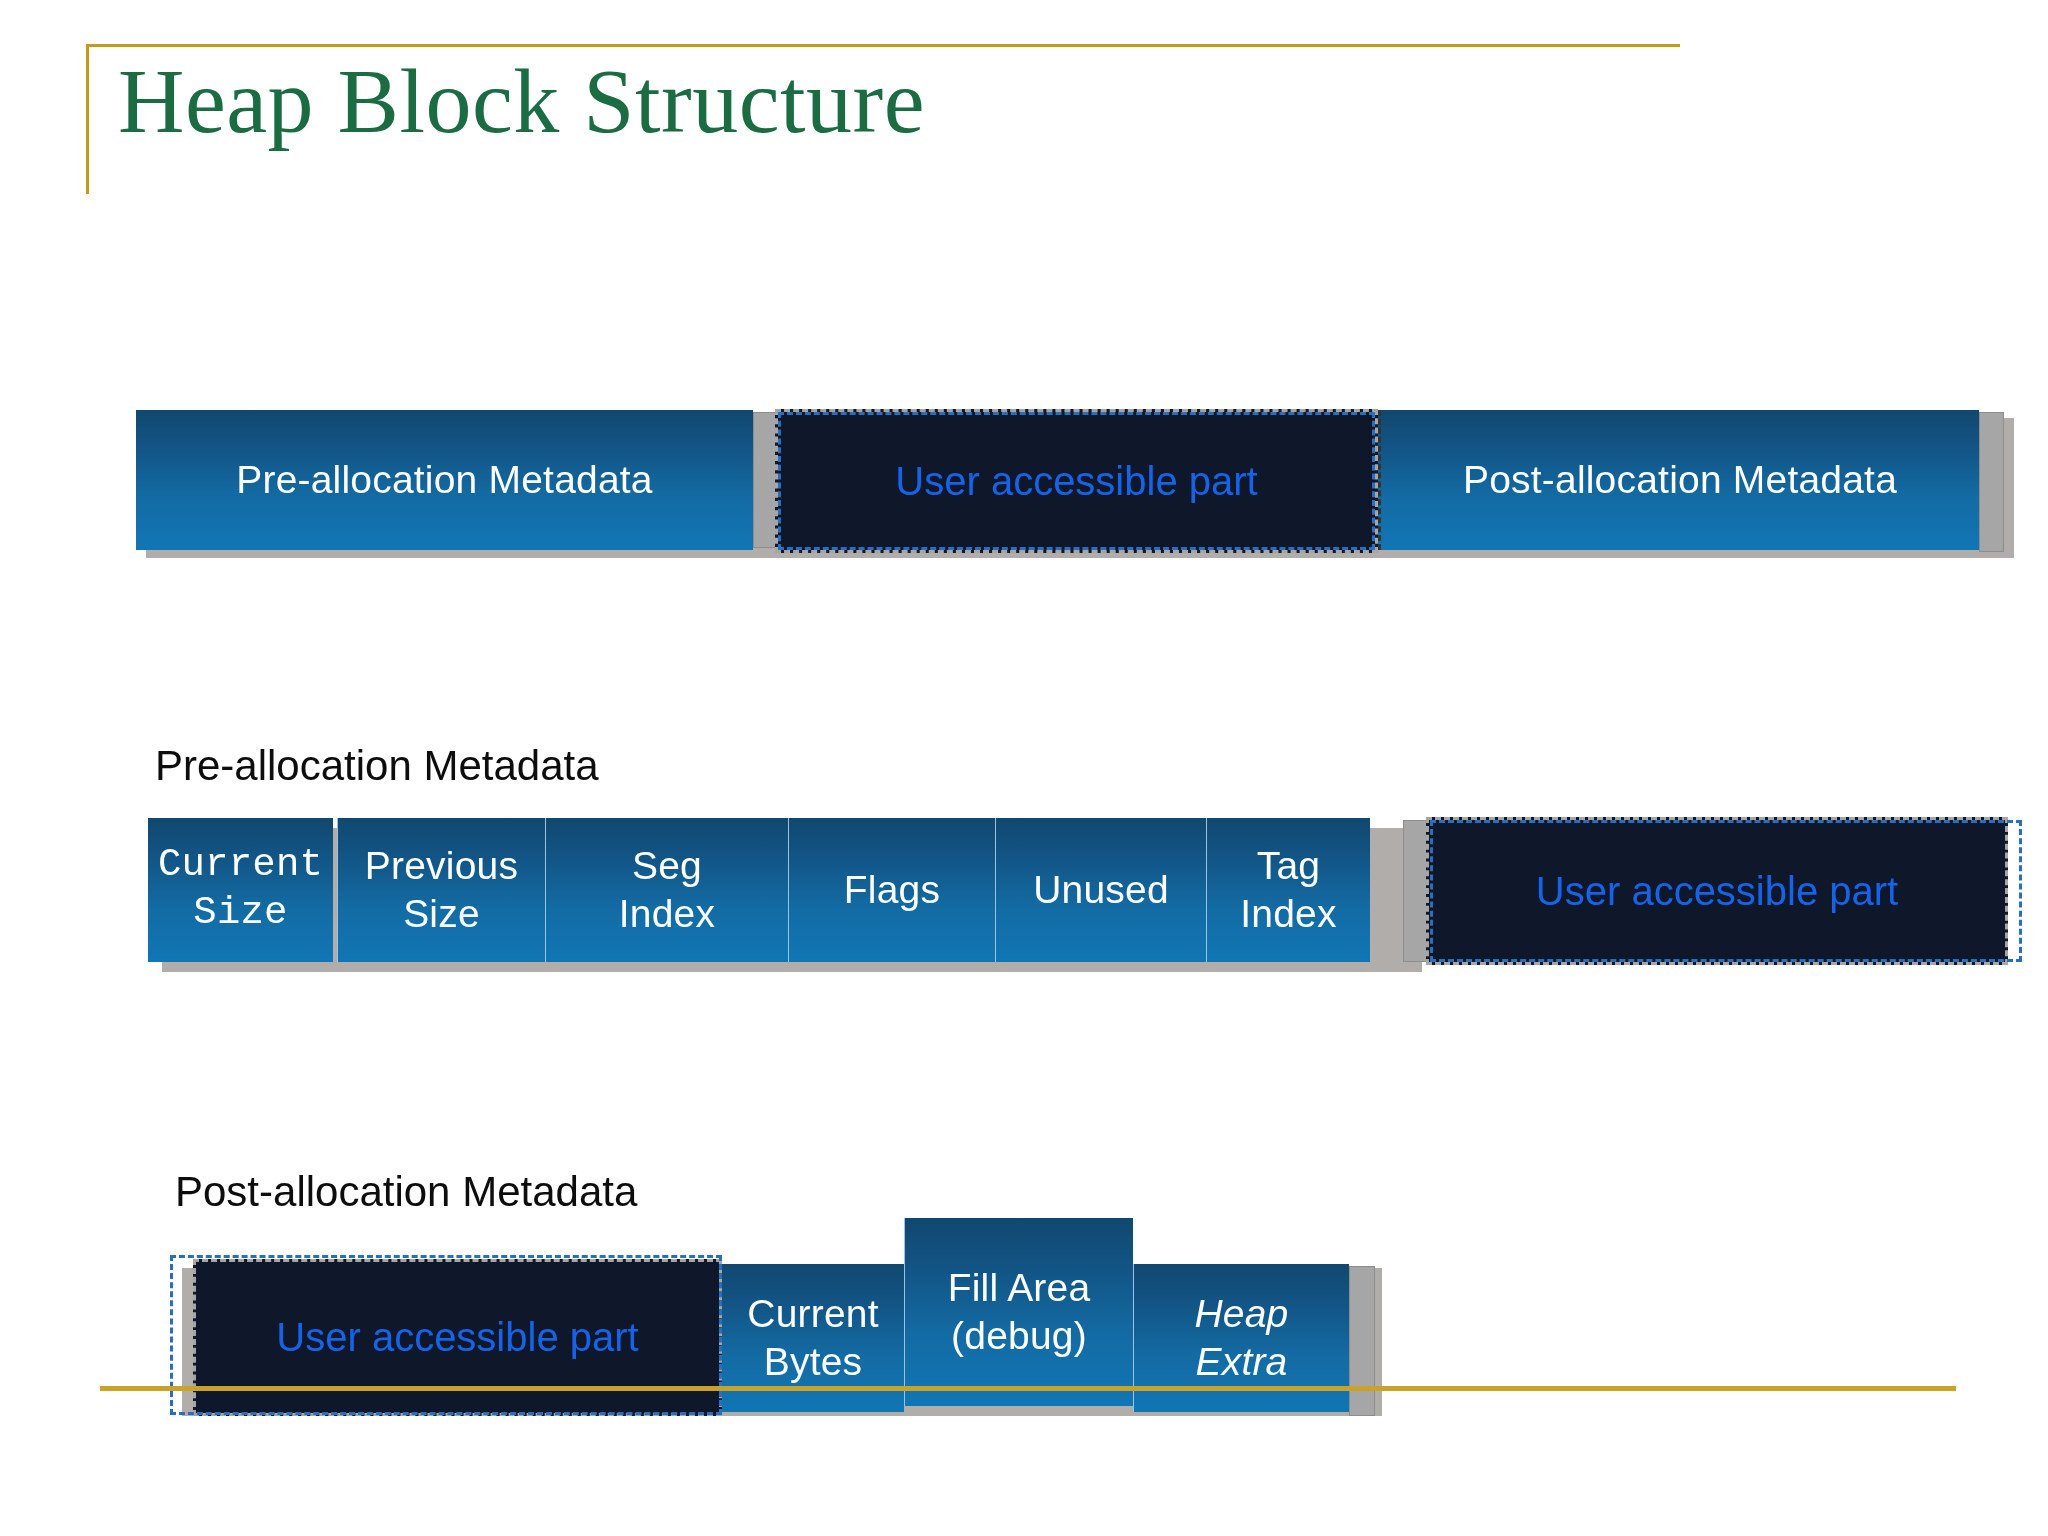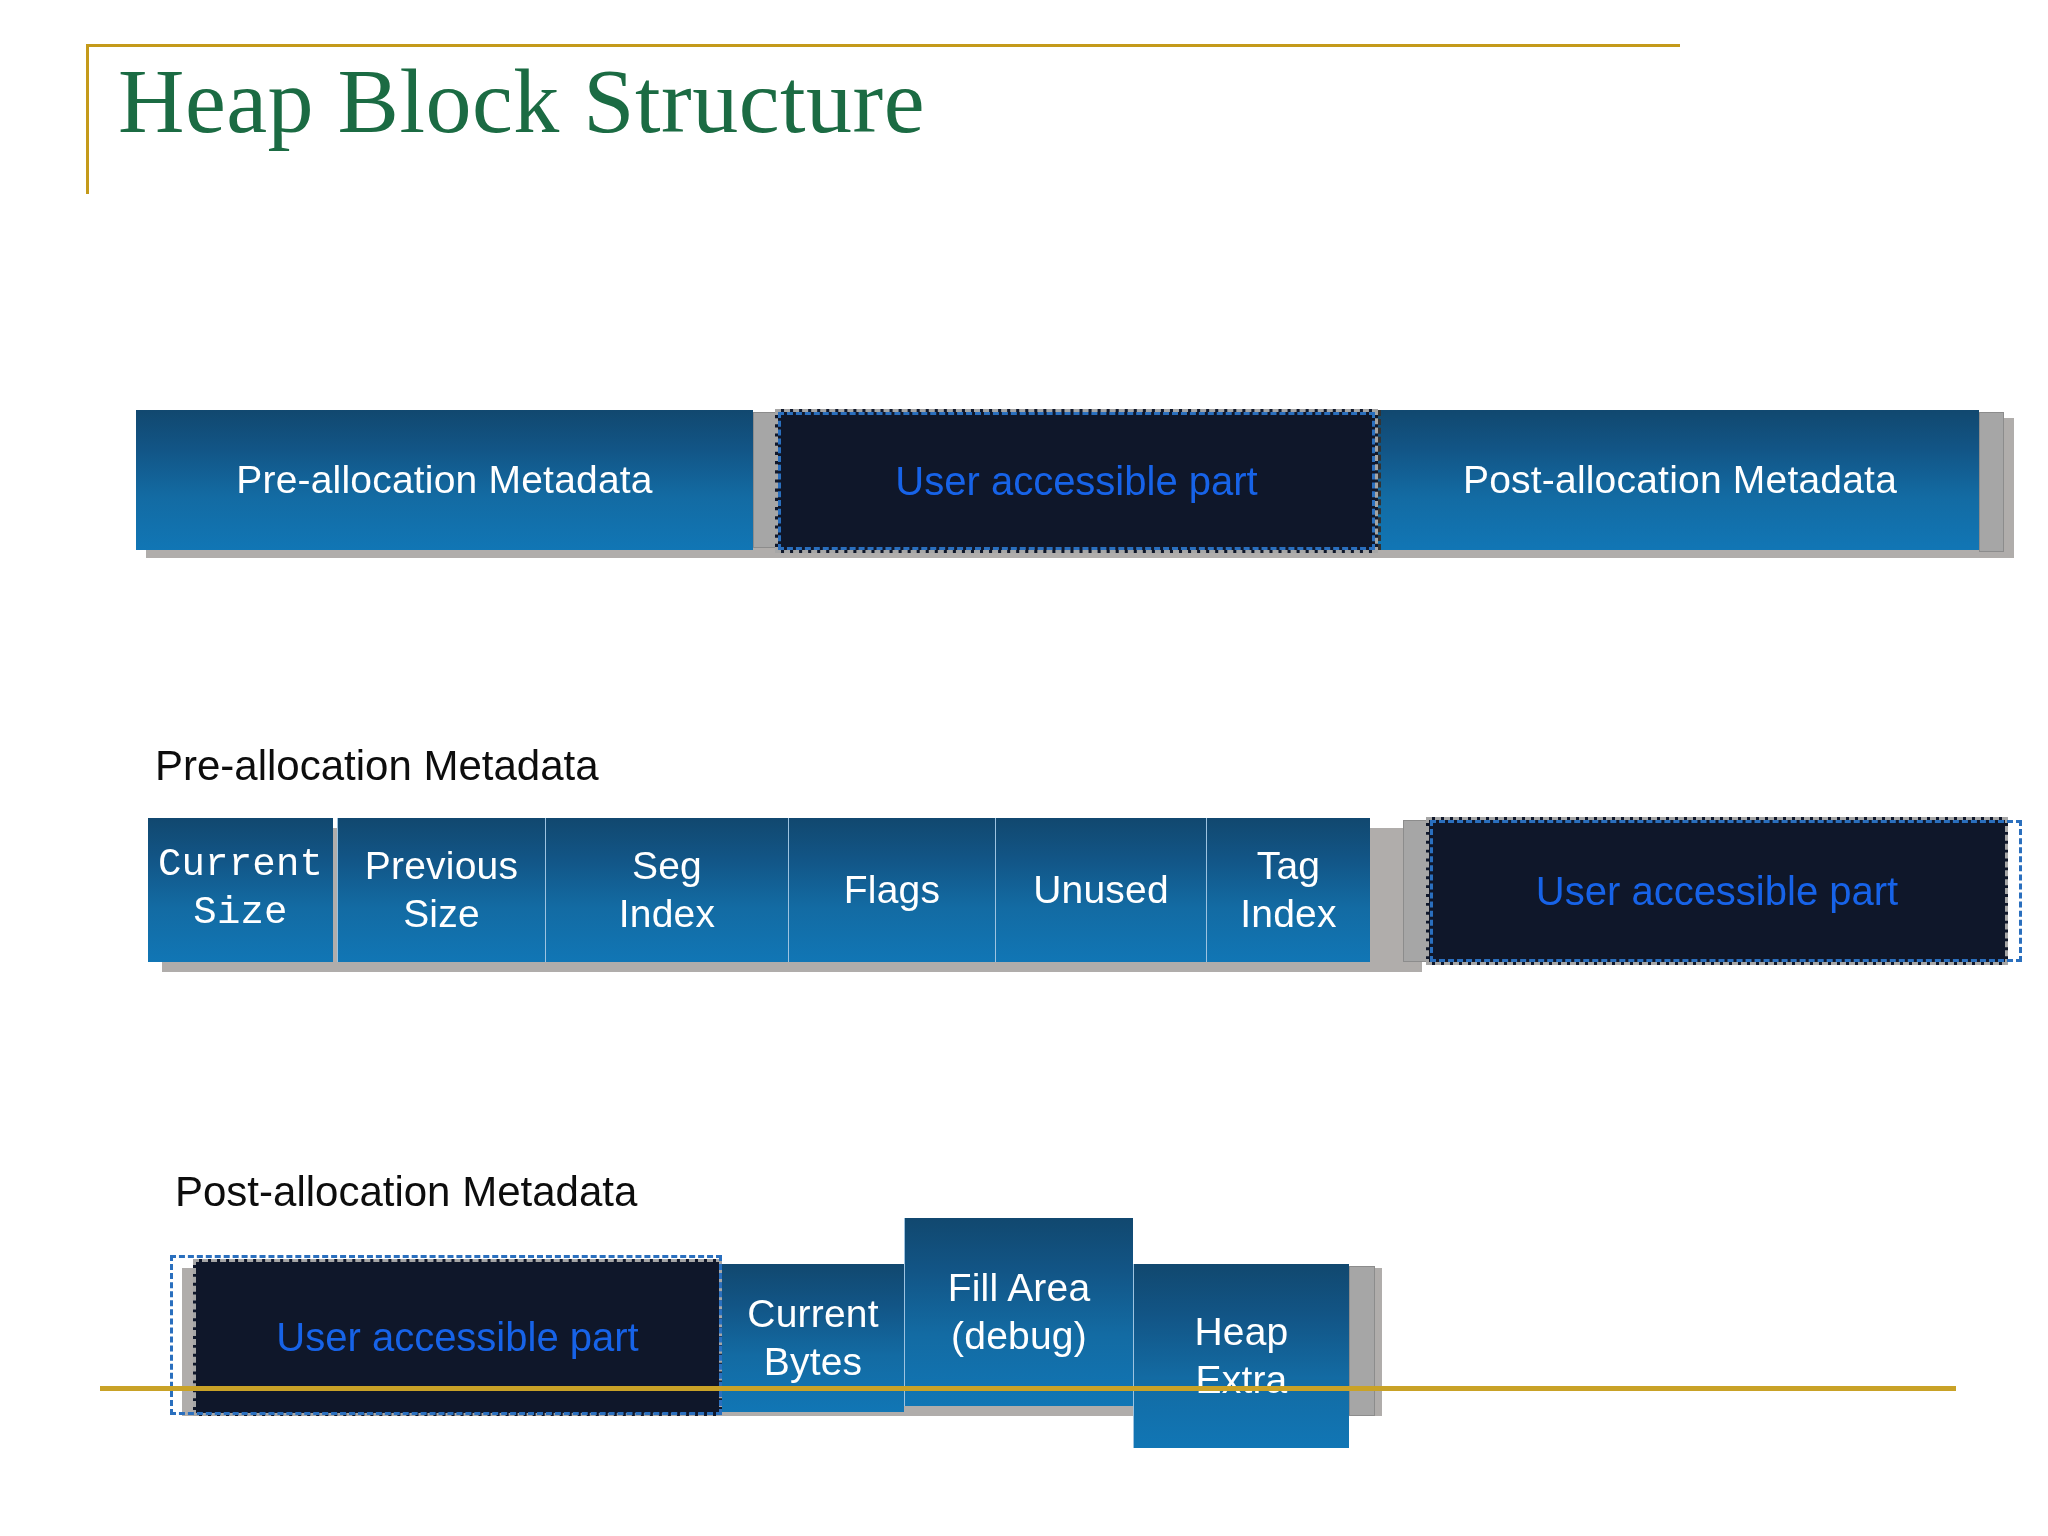--- a/index.html
+++ b/index.html
@@ -214,21 +214,21 @@
     </span>
   </div>
 
   <div class="blue-seg divline" style="left:904px; top:1218px; width:229px; height:188px;">
     <span>
       <span class="lbl">Fill Area</span>
       <span class="lbl">(debug)</span>
     </span>
   </div>
 
-  <div class="blue-seg divline" style="left:1133px; top:1264px; width:216px; height:184px;">
+  <div class="blue-seg divline" style="left:1133px; top:1264px; width:216px; height:148px;font-style:italic;">
     <span>
       <span class="lbl">Heap</span>
       <span class="lbl">Extra</span>
     </span>
   </div>
 
   <div class="gray-sep" style="left:1349px; top:1266px; width:26px; height:150px;"></div>
 </div>
 
 <div class="bottom-rule" style="z-index:7;"></div>

